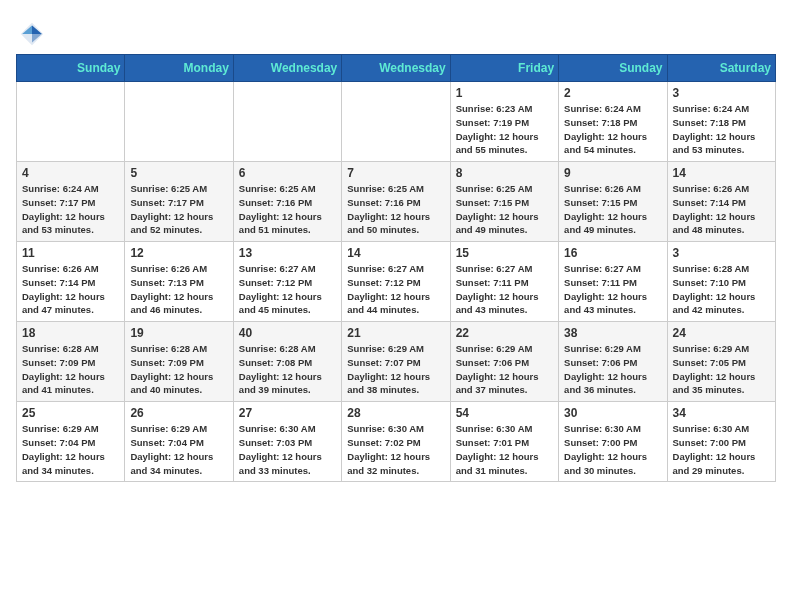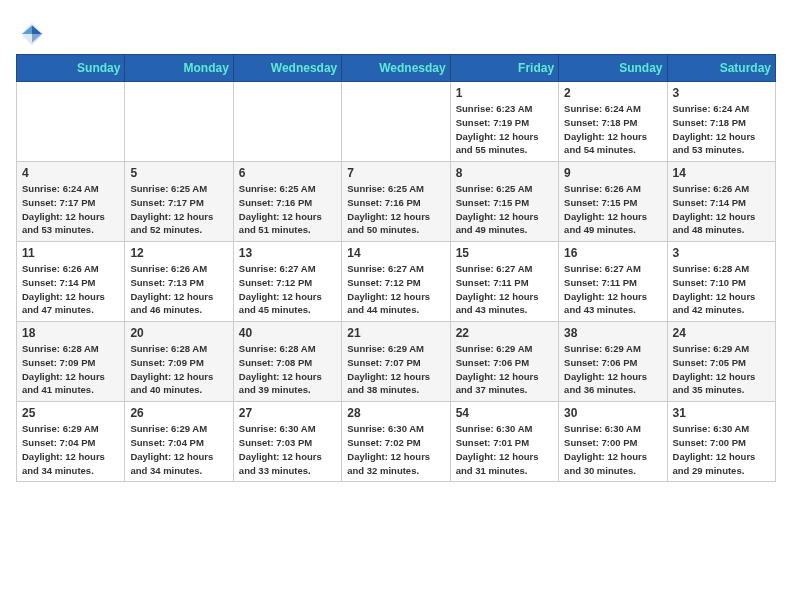--- a/index.html
+++ b/index.html
@@ -212,21 +212,21 @@
             <span class="day-num">3</span>
             <div class="day-info">Sunrise: 6:28 AM<br>Sunset: 7:10 PM<br>Daylight: 12 hours<br>and 42 minutes.</div>
           </td>
         </tr>
         <tr>
           <td>
             <span class="day-num">18</span>
             <div class="day-info">Sunrise: 6:28 AM<br>Sunset: 7:09 PM<br>Daylight: 12 hours<br>and 41 minutes.</div>
           </td>
           <td>
-            <span class="day-num">20</span>
+            <span class="day-num">19</span>
             <div class="day-info">Sunrise: 6:28 AM<br>Sunset: 7:09 PM<br>Daylight: 12 hours<br>and 40 minutes.</div>
           </td>
           <td>
             <span class="day-num">40</span>
             <div class="day-info">Sunrise: 6:28 AM<br>Sunset: 7:08 PM<br>Daylight: 12 hours<br>and 39 minutes.</div>
           </td>
           <td>
             <span class="day-num">21</span>
             <div class="day-info">Sunrise: 6:29 AM<br>Sunset: 7:07 PM<br>Daylight: 12 hours<br>and 38 minutes.</div>
           </td>
@@ -262,19 +262,19 @@
           </td>
           <td>
             <span class="day-num">54</span>
             <div class="day-info">Sunrise: 6:30 AM<br>Sunset: 7:01 PM<br>Daylight: 12 hours<br>and 31 minutes.</div>
           </td>
           <td>
             <span class="day-num">30</span>
             <div class="day-info">Sunrise: 6:30 AM<br>Sunset: 7:00 PM<br>Daylight: 12 hours<br>and 30 minutes.</div>
           </td>
           <td>
-            <span class="day-num">31</span>
+            <span class="day-num">34</span>
             <div class="day-info">Sunrise: 6:30 AM<br>Sunset: 7:00 PM<br>Daylight: 12 hours<br>and 29 minutes.</div>
           </td>
         </tr>
       </tbody>
   </table>
 </div>
 
 </body></html>

